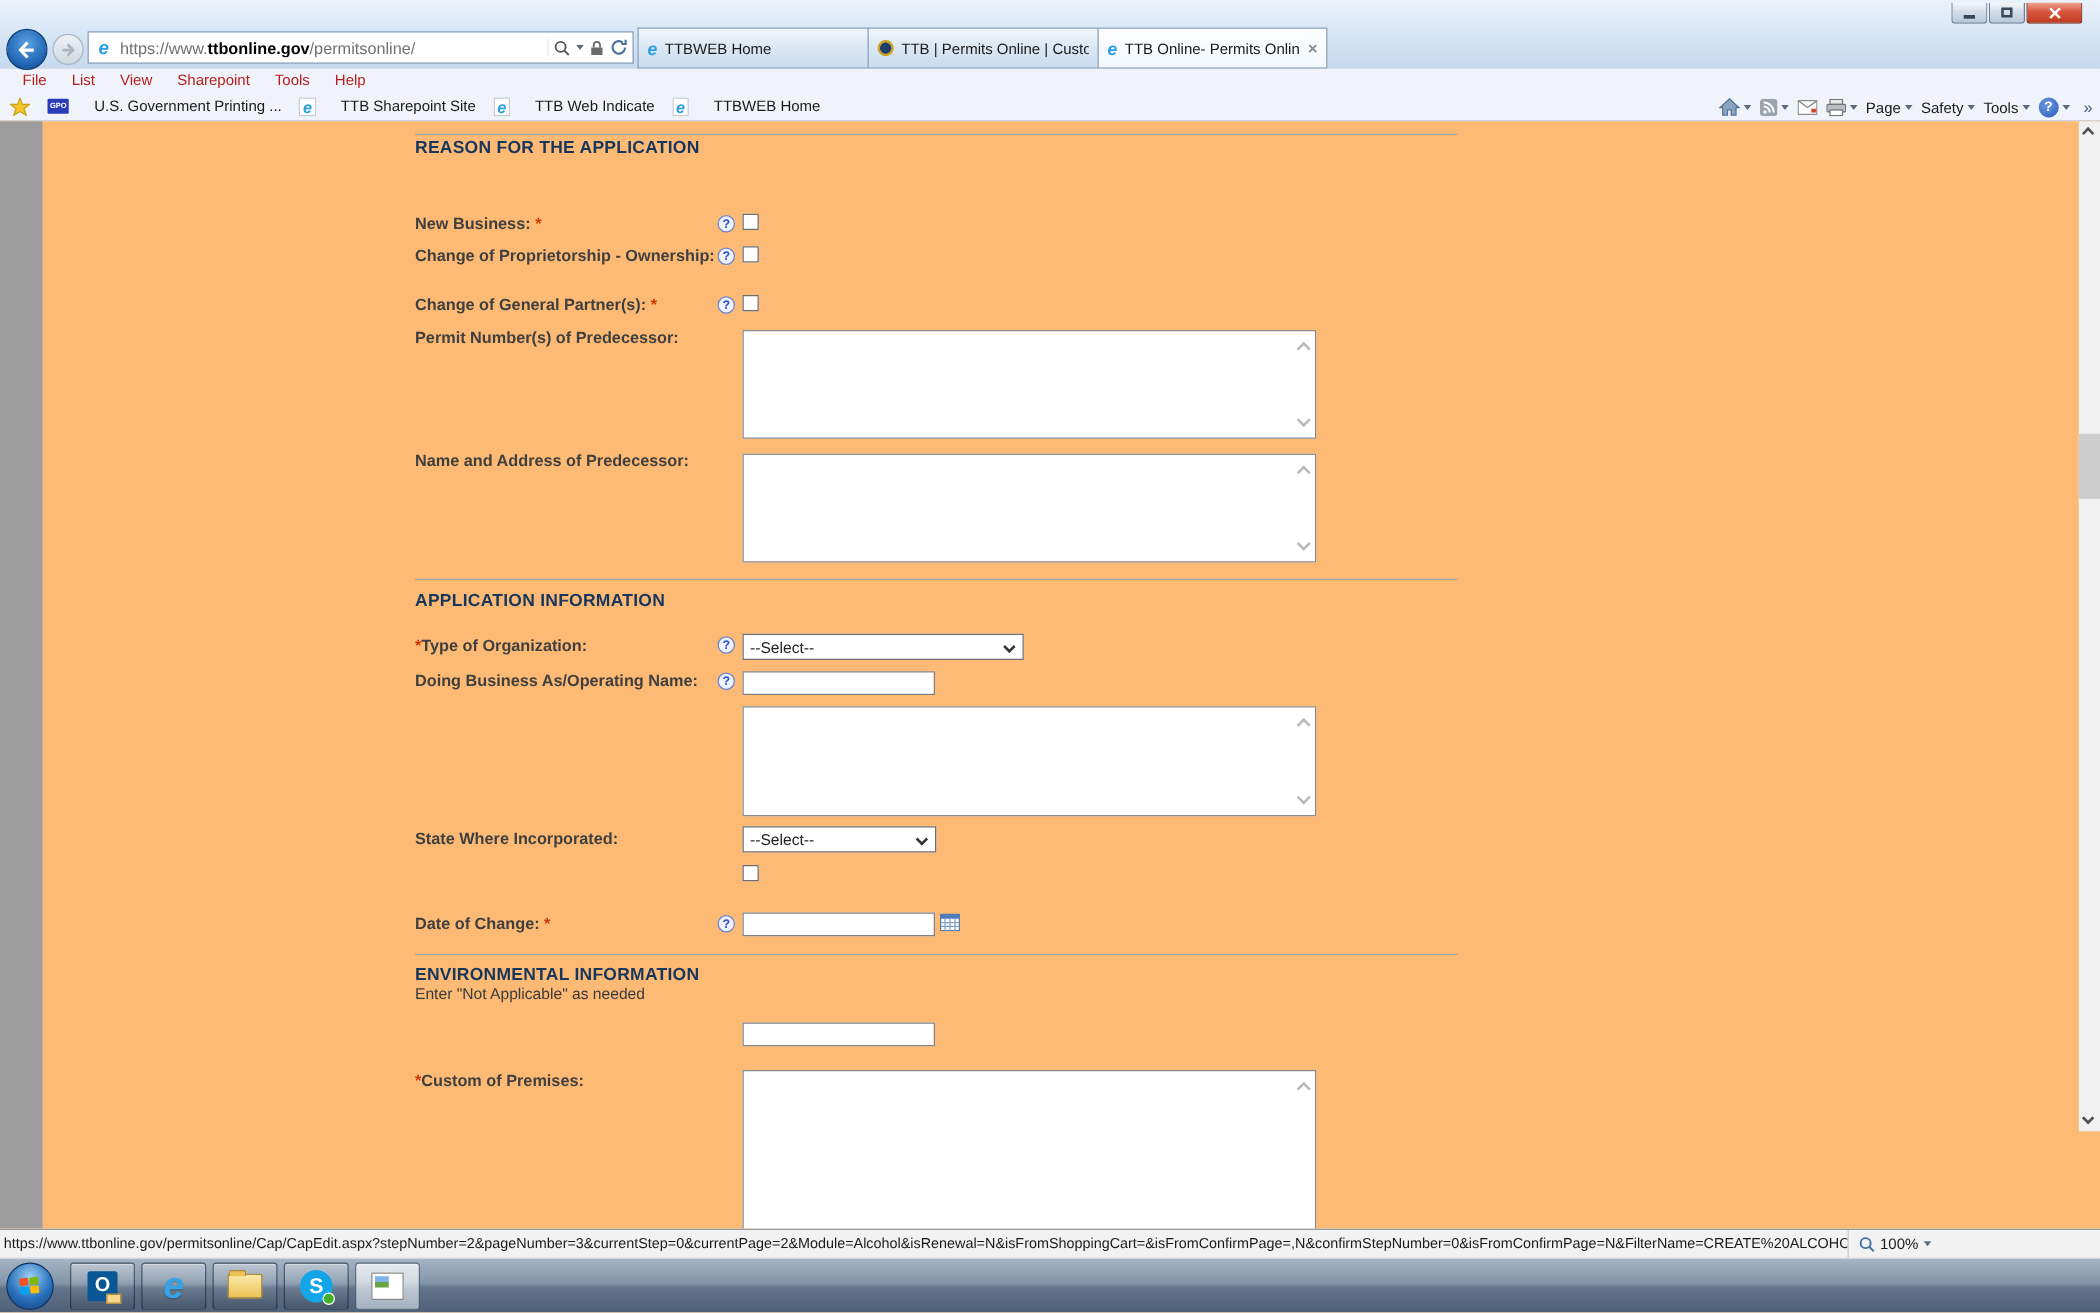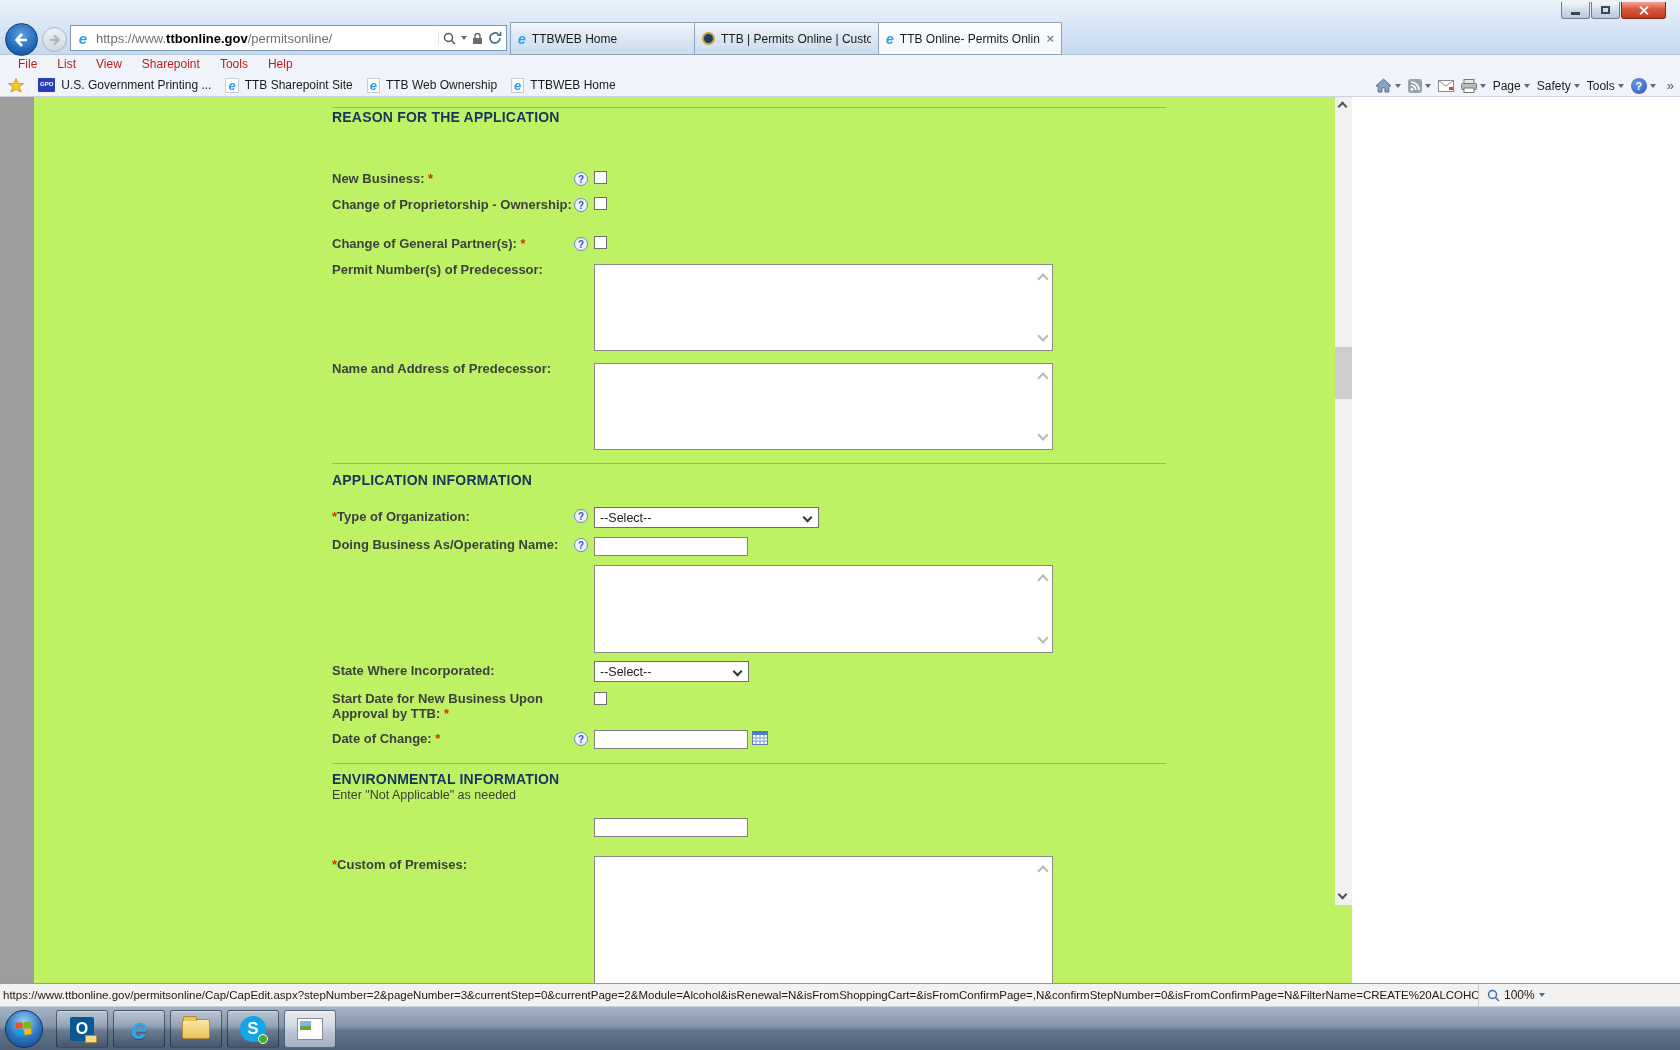--- a/index.html
+++ b/index.html
@@ -41,32 +41,32 @@
   .tab .tlabel { flex:1; white-space:nowrap; overflow:hidden; }
   .tab-ie { font-weight:bold; font-style:italic; color:#2ba0e0; font-size:14px; }
   .ttb-seal { width:13px; height:13px; border-radius:50%; background:#1c3f6e; border:2px solid #c9a227; }
   .tab-close { color:#8a8a8a; font-size:13px; font-weight:bold; line-height:10px; }
 
   
   .menubar { position:absolute; left:0; top:55px; width:1680px; height:19px; background:#f0f4fa; display:flex; padding-left:8px; }
   .mitem { font-size:12px; color:#b91c1c; padding:2px 10px 0 10px; }
   .favbar { position:absolute; left:0; top:74px; width:1680px; height:23px; background:#f0f4fa;
     border-bottom:1px solid #c9d2de; display:flex; align-items:center; padding-left:8px; }
-  .favitem { display:flex; gap:6px; font-size:12px; color:#1a1a1a; margin-right:14px; white-space:nowrap; }
+  .favitem { display:flex; align-items:center; gap:20px; font-size:12px; color:#1a1a1a; margin-right:14px; white-space:nowrap; }
   .gpo-badge { background:#2a3db8; color:#fff; font-size:6px; font-weight:bold; padding:3px 2px; border-radius:1px; }
   .mini-ie { font-weight:bold; font-style:italic; color:#2ba0e0; font-size:13px; background:#fff; border:1px solid #c4cdd7;
     padding:0 2px; line-height:13px; }
   .cmdbar { position:absolute; right:6px; top:74px; height:23px; display:flex; align-items:center; gap:7px; }
   .cmditem { display:flex; align-items:center; gap:3px; font-size:12px; color:#1a1a1a; }
   .qhelp { display:inline-block; width:16px; height:16px; border-radius:50%; background:radial-gradient(circle at 40% 35%, #6f9ae0, #2857b8);
     color:#fff; font-size:11px; font-weight:bold; text-align:center; line-height:16px; }
   .overflow-glyph { font-size:13px; color:#44607e; margin-left:4px; }
 
   
-  .page { position:absolute; left:0; top:97px; width:1352px; height:886px; background:#bef264; overflow:hidden;text-decoration:underline; }
+  .page { position:absolute; left:0; top:97px; width:1680px; height:886px; background:#fdba74; overflow:hidden;text-decoration:underline; }
   .left-strip { position:absolute; left:0; top:0; width:34px; height:886px; background:#9d9d9d; }
   .rule { position:absolute; left:332px; width:834px; height:1px; background:#a5a5a5; }
   .sec { position:absolute; left:332px; font-size:14px; font-weight:bold; color:#17365d; letter-spacing:0.2px; }
   .desc { position:absolute; left:332px; width:834px; font-size:12.5px; color:#3b3b3b; line-height:14px; }
   .lbl { position:absolute; left:332px; width:256px; font-size:13px; font-weight:bold; color:#3f3f3f; line-height:15px; }
   .req { color:#cc3300; font-weight:bold; }
   .help { position:absolute; left:574px; width:14px; height:14px; border:1px solid #6b83cf; border-radius:50%;
     color:#2f4ec9; background:#eef2fc; font-size:10px; font-weight:bold; text-align:center; line-height:13px; }
   .cb { position:absolute; left:594px; width:13px; height:13px; border:1px solid #6e6e6e; background:#fff; }
   .ta { position:absolute; left:594px; width:459px; border:1px solid #8a8a8a; background:#fff; }
@@ -200,21 +200,21 @@
   <span class="favitem">
     <span class="gpo-badge">GPO</span>
     <span>U.S. Government Printing ...</span>
   </span>
   <span class="favitem">
     <span class="mini-ie">e</span>
     <span>TTB Sharepoint Site</span>
   </span>
   <span class="favitem">
     <span class="mini-ie">e</span>
-    <span>TTB Web Ownership</span>
+    <span>TTB Web Indicate</span>
   </span>
   <span class="favitem">
     <span class="mini-ie">e</span>
     <span>TTBWEB Home</span>
   </span>
 </div>
 
 <div class="cmdbar">
   <span class="cmditem">
     <svg width="17" height="15" viewBox="0 0 17 15">
@@ -313,21 +313,20 @@
     <span class="ch up"></span>
     <span class="ch dn"></span>
   </div>
 
   <div class="lbl" style="top:566px"><span>State Where Incorporated:</span></div>
   <div class="sel" style="top:564px;width:155px">
     <span>--Select--</span>
     <span class="selch"></span>
   </div>
 
-  <div class="lbl" style="top:594px"><span>Start Date for New Business Upon Approval by TTB:</span> <span class="req">*</span></div>
   <span class="cb" style="top:595px"></span>
 
   <div class="lbl" style="top:634px"><span>Date of Change:</span> <span class="req">*</span></div>
   <span class="help" style="top:635px">?</span>
   <div class="inp" style="top:633px"></div>
   <span class="cal" style="top:633px">
     <svg width="16" height="15" viewBox="0 0 16 15">
       <rect x="0.5" y="1.5" width="15" height="13" fill="#fff" stroke="#5a7ba6"></rect>
       <rect x="0.5" y="1.5" width="15" height="3.5" fill="#4f7cc0"></rect>
       <g stroke="#7f9fc6" stroke-width="1">

